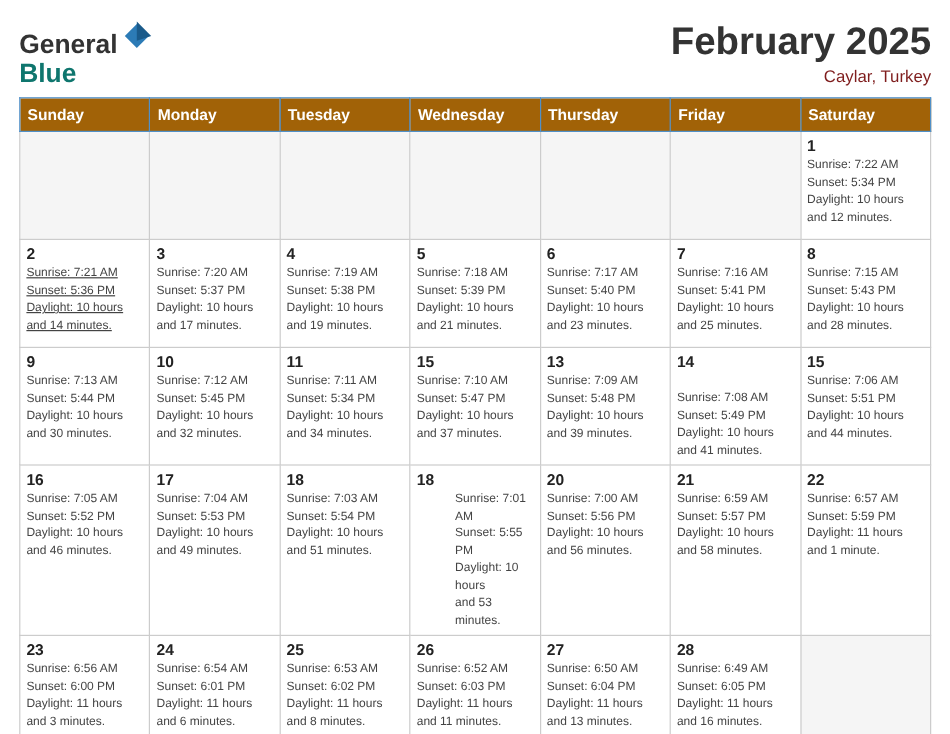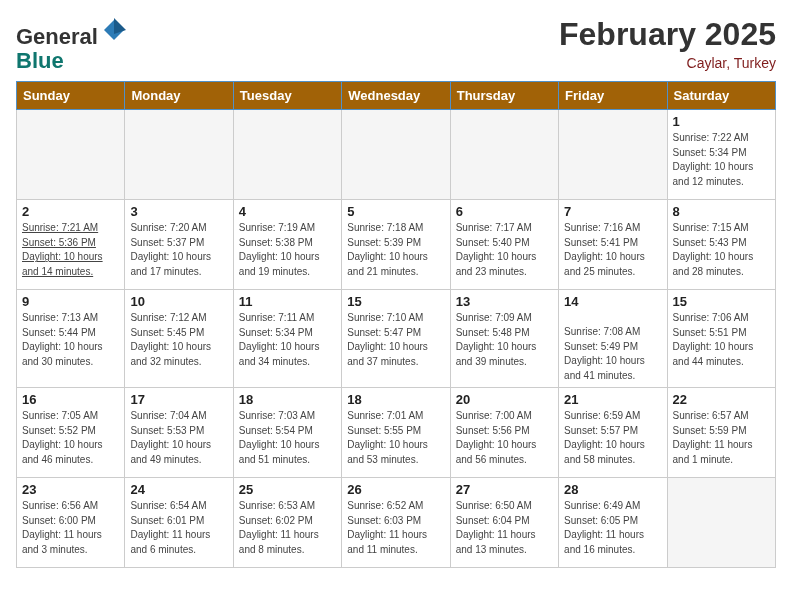--- a/index.html
+++ b/index.html
@@ -257,21 +257,21 @@
         </td>
         <td>
           <div class="day-number">18</div>
           <div class="day-info" style="white-space: pre-line;">Sunrise: 7:03 AM
 Sunset: 5:54 PM
 Daylight: 10 hours
 and 51 minutes.</div>
         </td>
         <td>
           <div class="day-number">18</div>
-          <div class="day-info" style="white-space: pre-line;">Sunrise: 7:01 AM
+          <div class="day-info" style="white-space: pre-line; margin-left: 32px;">Sunrise: 7:01 AM
 Sunset: 5:55 PM
 Daylight: 10 hours
 and 53 minutes.</div>
         </td>
         <td>
           <div class="day-number">20</div>
           <div class="day-info" style="white-space: pre-line;">Sunrise: 7:00 AM
 Sunset: 5:56 PM
 Daylight: 10 hours
 and 56 minutes.</div>

